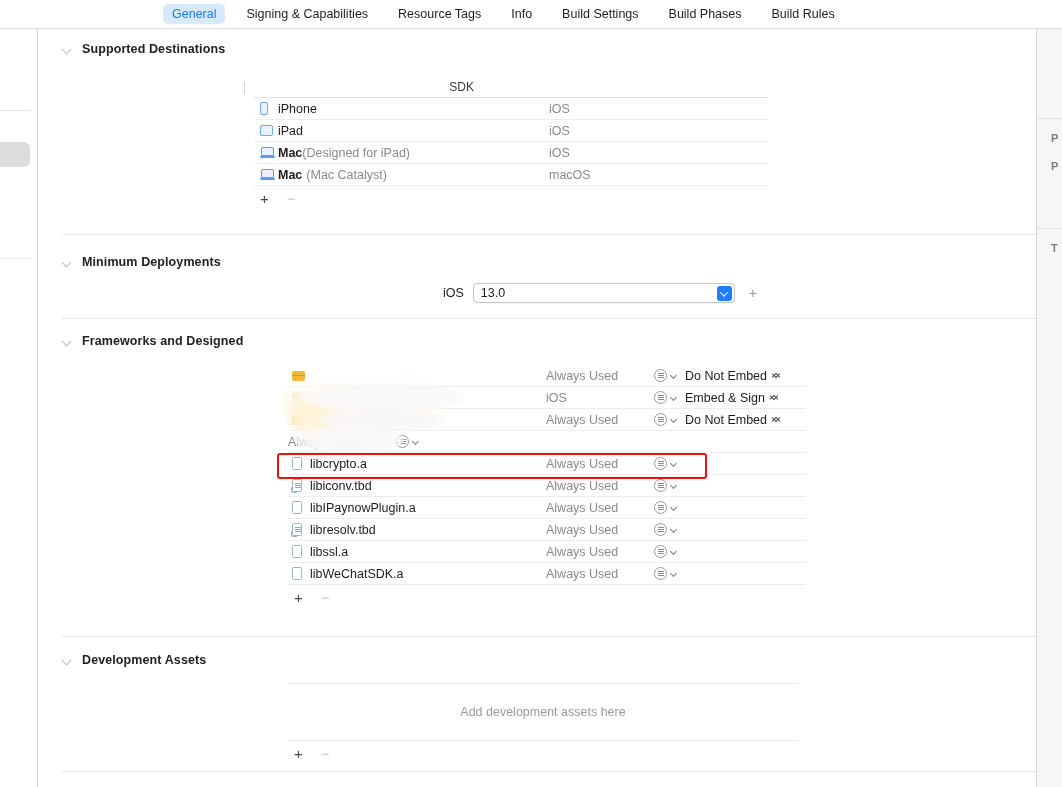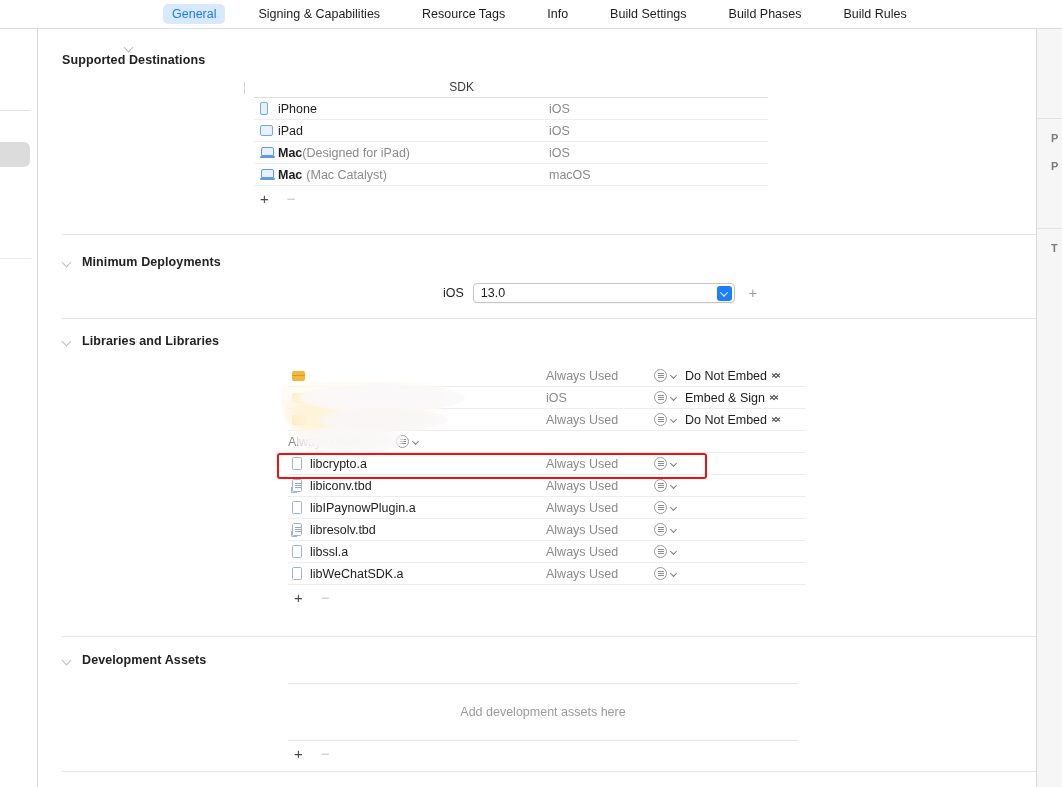--- a/index.html
+++ b/index.html
@@ -21,21 +21,21 @@
 
   
   .right-rail { position: absolute; right: 0; top: 28px; width: 26px; height: 759px; background: #f7f6f6; border-left: 1px solid #d9d9d9; overflow: hidden; }
   .right-rail .rr-line { position: absolute; left: 0; width: 26px; height: 1px; background: #e4e2e2; }
   .right-rail .rr-txt { position: absolute; font-size: 11px; font-weight: bold; color: #7c7a7a; white-space: nowrap; left: 14px; }
 
   
   .tabbar {
     position: absolute; left: 0; top: 0; width: 1062px; height: 29px;
     background: #ffffff; border-bottom: 1px solid #dcdcdc;
-    display: flex; align-items: center; justify-content: flex-start; padding-left: 163px; gap: 12px;
+    display: flex; align-items: center; justify-content: flex-start; padding-left: 163px;
   }
   .tab {
     font-size: 12.5px; color: #1d1d1f; padding: 3px 9px; border-radius: 5px;
     margin-right: 12px; white-space: nowrap; cursor: default;
   }
   .tab.active { background: #d8e8fd; color: #1c7ced; font-weight: normal; }
 
   
   .content {
     position: absolute; left: 38px; top: 29px; width: 998px; height: 758px;
@@ -217,21 +217,21 @@
     <div class="tab">Signing &amp; Capabilities</div>
     <div class="tab">Resource Tags</div>
     <div class="tab">Info</div>
     <div class="tab">Build Settings</div>
     <div class="tab">Build Phases</div>
     <div class="tab">Build Rules</div>
   </div>
 
   <div class="content">
 
-    <div class="section-header" style="top:13px;flex-direction:column;">
+    <div class="section-header" style="top:13px;">
       <span class="chev"></span>
       <span>Supported Destinations</span>
     </div>
 
     <div class="tbl" style="left:216px; top:49px; width:514px;">
       <div class="thead">
         <div class="th sep" style="width:220px;text-align:right;">SDK</div>
       </div>
 
       <div class="row">
@@ -301,21 +301,21 @@
         <span class="val">13.0</span>
         <span class="drop"></span>
       </span>
       <span class="deploy-plus">+</span>
     </div>
 
     <div class="hrule" style="top:289px;"></div>
 
     <div class="section-header" style="top:305px;">
       <span class="chev"></span>
-      <span>Libraries and Libraries</span>
+      <span>Frameworks and Designed</span>
     </div>
 
     <div class="tbl" style="left:250px; top:336px; width:518px;">
 
       <div class="row">
         <div class="cell" style="width:258px; padding-left:4px;">
           <span class="licon">
               <span class="fwk"></span>
             </span>
           <span></span>

